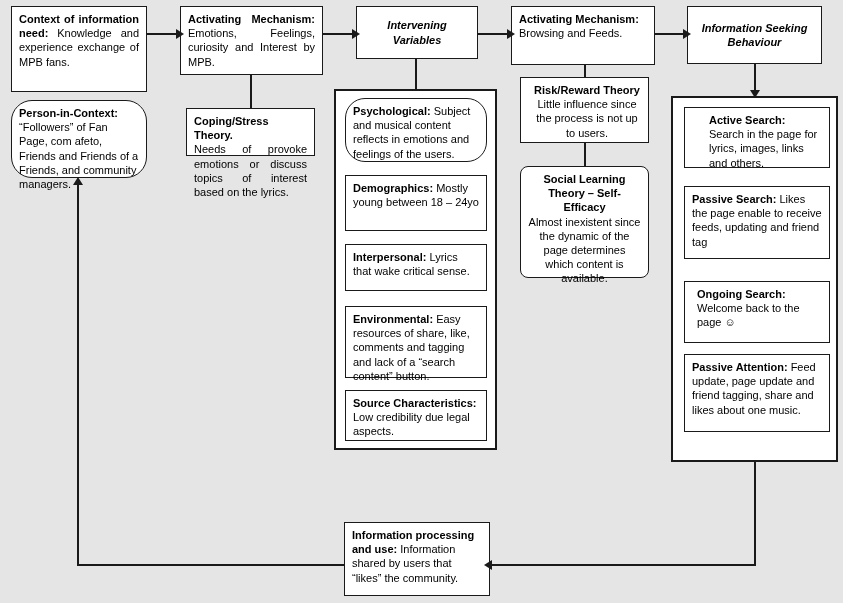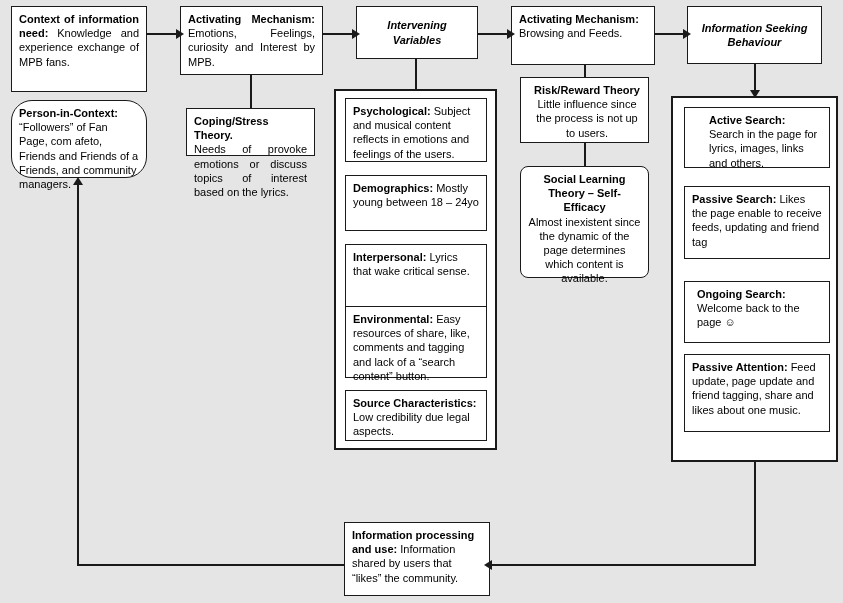--- a/index.html
+++ b/index.html
@@ -123,31 +123,31 @@
     <span class="t"><b>Coping/Stress Theory.</b><br>
     <span>Needs of provoke emotions or discuss topics of interest based on the lyrics.</span></span>
   </div>
 
   <div class="box center vcenter" style="left:356px;top:6px;width:122px;height:53px;">
     <b>Intervening Variables</b>
   </div>
 
   <div class="group" style="left:334px;top:89px;width:163px;height:361px;"></div>
 
-  <div class="box" style="left:345px;top:98px;width:142px;height:64px;">
+  <div class="box" style="left:345px;top:98px;width:142px;height:64px;border-radius:20px;">
     <span class="t"><b>Psychological:</b>
     <span>Subject and musical content reflects in emotions and feelings of the users.</span></span>
   </div>
 
   <div class="box" style="left:345px;top:175px;width:142px;height:56px;">
     <span class="t"><b>Demographics:</b>
     <span>Mostly young between 18 – 24yo</span></span>
   </div>
 
-  <div class="box" style="left:345px;top:244px;width:142px;height:63px;">
+  <div class="box" style="left:345px;top:244px;width:142px;height:47px;">
     <span class="t"><b>Interpersonal:</b>
     <span>Lyrics that wake critical sense.</span></span>
   </div>
 
   <div class="box" style="left:345px;top:306px;width:142px;height:72px;">
     <span class="t"><b>Environmental:</b>
     <span>Easy resources of share, like, comments and tagging and lack of a “search content” button.</span></span>
   </div>
 
   <div class="box" style="left:345px;top:390px;width:142px;height:51px;">

